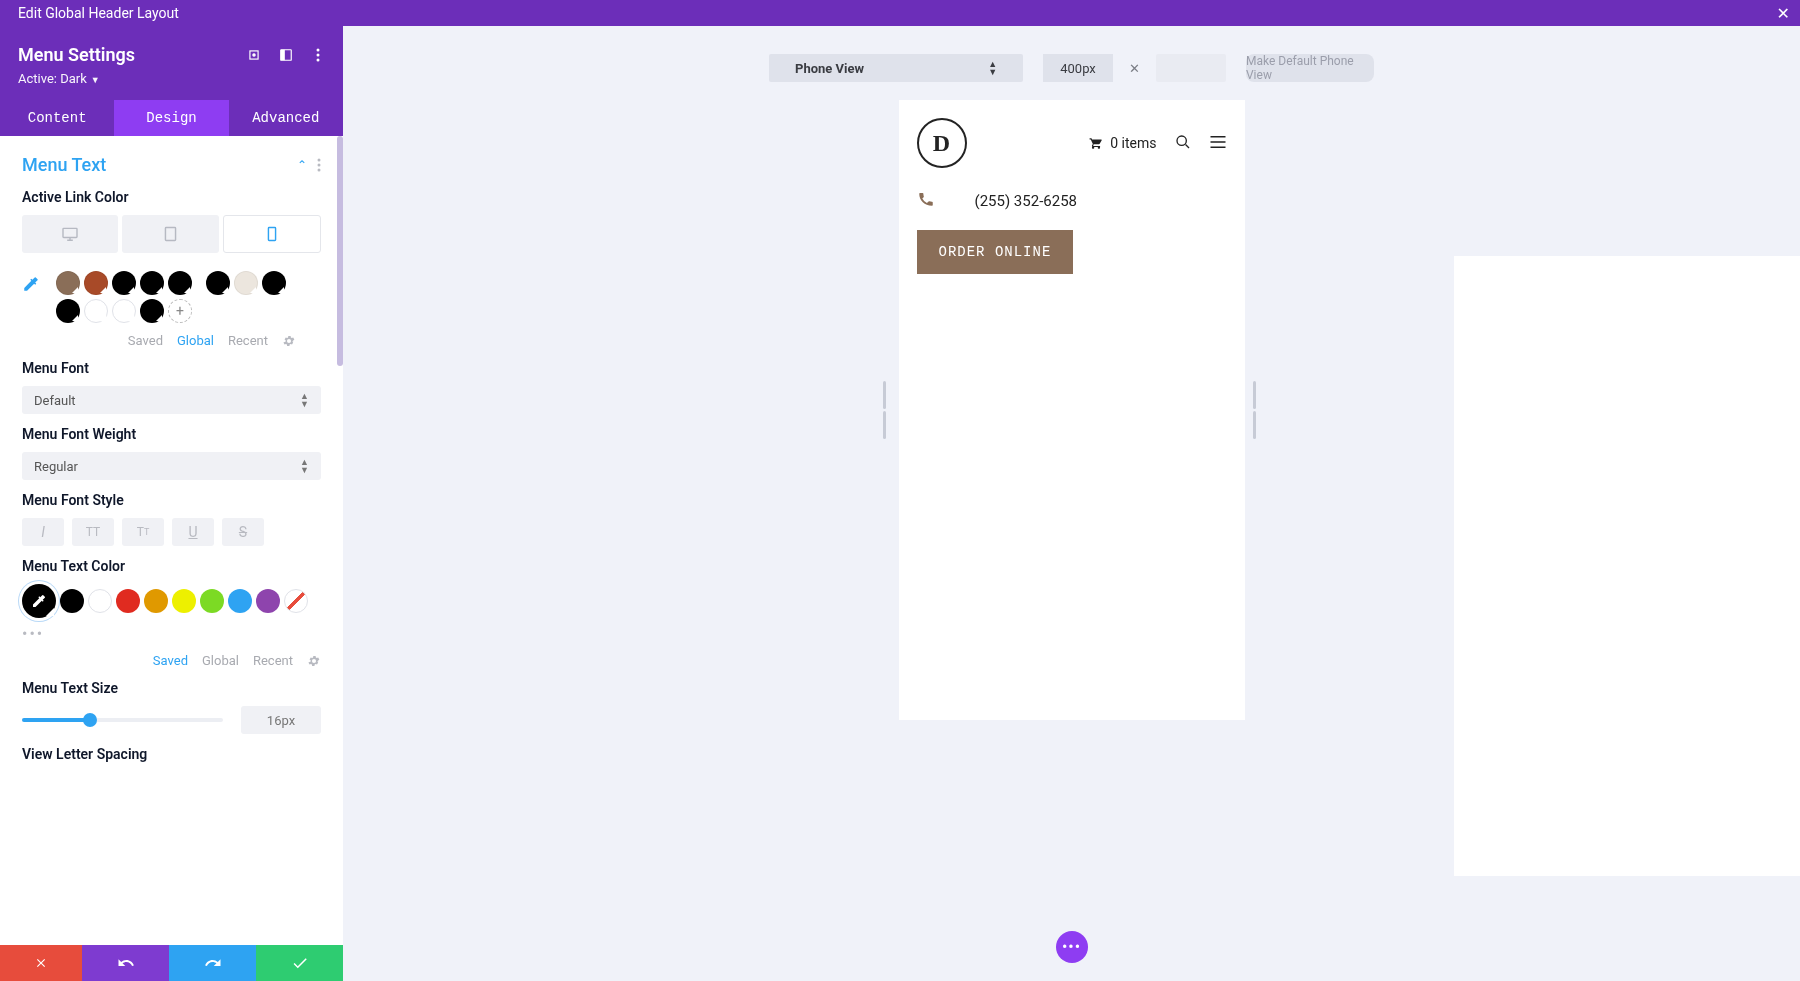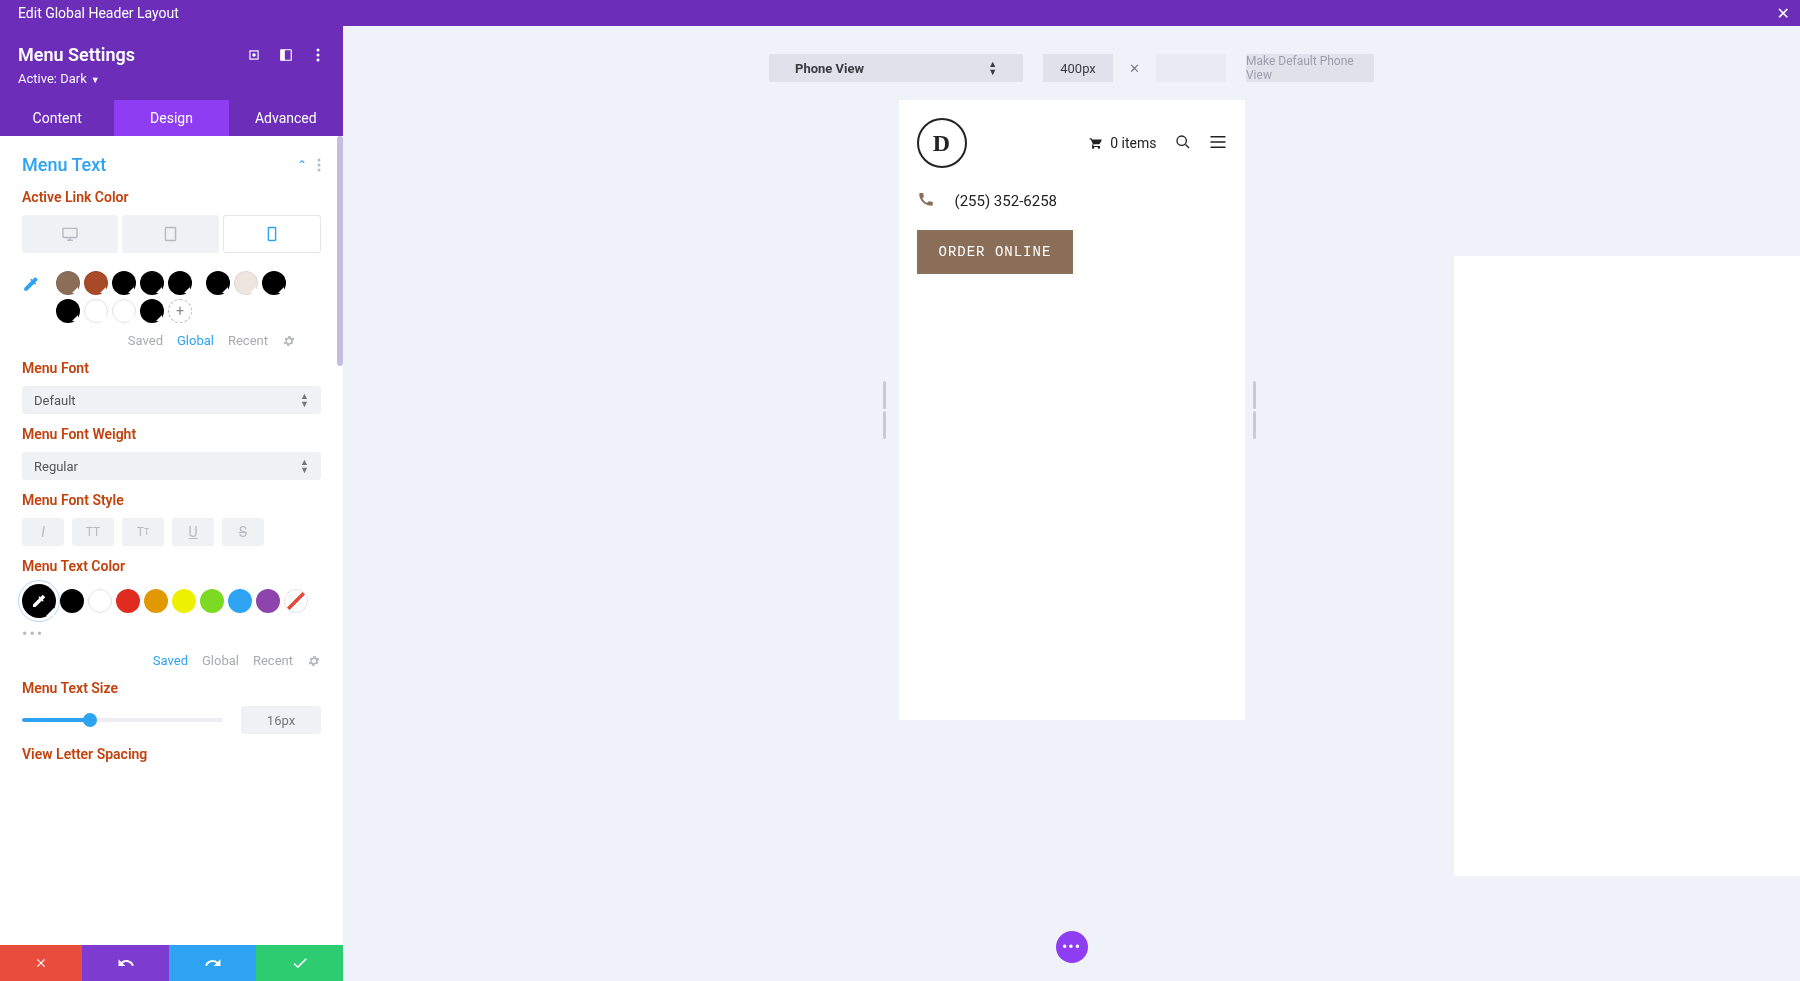--- a/index.html
+++ b/index.html
@@ -13,33 +13,33 @@
 .sidebar { width: 343px; background: #fff; display: flex; flex-direction: column; min-height: 0; }
 .sidebar-header { background: #6c2eb9; color: #fff; padding: 18px 18px 14px 18px; }
 .sidebar-header .title-row { display: flex; align-items: center; justify-content: space-between; }
 .sidebar-header h2 { font-size: 18px; font-weight: 600; }
 .sidebar-header .hdr-icons { display: flex; gap: 18px; align-items: center; }
 .sidebar-header .hdr-icon { width: 14px; height: 14px; display: inline-flex; align-items: center; justify-content: center; cursor: pointer; }
 .sidebar-header .preset { font-size: 13px; margin-top: 6px; opacity: 0.95; }
 .sidebar-header .preset .caret { font-size: 9px; margin-left: 4px; }
 
 .tabs { display: flex; background: #6c2eb9; }
-.tab { flex: 1; text-align: center; padding: 10px 16px; color: #fff; font-size: 14px; cursor: pointer; }
+.tab { flex: 1; text-align: center; padding: 10px 16px; color: #fff; font-size: 14px; cursor: pointer; font-family: Liberation Mono, monospace; }
 .tab.active { background: #8e3df2; }
 
 .panel-body { flex: 1; overflow: hidden; padding: 0; position: relative; }
 .panel-scroll { position: absolute; inset: 0; overflow-y: hidden; }
 .panel-scroll::after { content:""; position: absolute; top:0; right:0; width:6px; height:230px; background:#c6bce0; border-radius:3px; }
 
 .section { padding: 18px 22px 6px 22px; }
 .section-header { display:flex; align-items:center; justify-content:space-between; color:#2ea3f2; font-size:18px; font-weight:500; margin-bottom:14px; }
 .section-header .sh-right { display:flex; gap:10px; align-items:center; color:#2ea3f2; }
 .section-header .chev { font-size:12px; }
 
-.field-label { font-size: 14px; font-weight:600; color:#c2410c; margin: 12px 0 10px 0; }
+.field-label { font-size: 14px; font-weight:600; color:#0f172a; margin: 12px 0 10px 0; }
 
 .device-row { display:flex; gap:4px; }
 .device-btn { flex:1; height:38px; background:#f0f1f5; border-radius:3px; display:flex; align-items:center; justify-content:center; cursor:pointer; color:#b6b9c2; }
 .device-btn.active { background:#fff; border:1px solid #e4e6eb; color:#2ea3f2; }
 
 .color-row-wrap { display:flex; align-items:flex-start; gap:16px; margin-top:18px; }
 .eyedropper { color:#2ea3f2; margin-top:4px; }
 .swatch-grid { display:flex; flex-wrap:wrap; gap:4px; max-width: 240px; }
 .swatch { width:24px; height:24px; border-radius:50%; border:1px solid rgba(0,0,0,0.05); position:relative; cursor:pointer; }
 .swatch.dash { border:1px dashed #bbb; background:#fff; color:#888; display:flex; align-items:center; justify-content:center; font-size:14px; }
@@ -79,35 +79,35 @@
 .ba.save { background:#2ecc71; }
 
 .canvas { flex:1; position:relative; display:flex; flex-direction:column; }
 .canvas-toolbar { display:flex; gap:20px; align-items:center; justify-content:center; padding:28px 0 18px 0; }
 .dd { background:#dfe2eb; height:28px; border-radius:2px; display:flex; align-items:center; justify-content:space-between; padding:0 26px; font-size:13px; color:#3a3c42; cursor:pointer;font-weight:bold; }
 .dd.view { width:254px; }
 .dim-group { display:flex; align-items:center; gap:16px; }
 .dim-input { width:70px; height:28px; background:#dfe2eb; border:none; text-align:center; font-size:13px; color:#3a3c42; }
 .dim-x { color:#7a7d85; font-size:13px; }
 .dim-blank { width:70px; height:28px; background:#e9ebf2; border-radius:2px; }
-.make-default { width:128px; height:28px; background:#dfe2eb; color:#9b9eab; font-size:12px; border-radius:2px; display:flex; align-items:center; justify-content:center; cursor:pointer; }
+.make-default { width:128px; height:28px; background:#dfe2eb; color:#9b9eab; font-size:12px; border-radius:8px; display:flex; align-items:center; justify-content:center; cursor:pointer; }
 
 .preview-stage { flex:1; display:flex; align-items:flex-start; justify-content:center; padding:0 0 0 0; position:relative; }
 .phone-frame { width:346px; background:#fff; min-height:620px; position:relative; }
 .handle { position:absolute; top:310px; width:8px; display:flex; flex-direction:column; gap:2px; transform:translateY(-50%); }
 .handle.left { left:-16px; }
 .handle.right { right:-16px; }
 .handle span { width:3px; height:28px; background:#c7cbd6; border-radius:2px; display:inline-block; }
 
 .phone-header { display:flex; align-items:center; justify-content:space-between; padding:18px; }
 .logo-circle { width:50px; height:50px; border:2px solid #232323; border-radius:50%; display:flex; align-items:center; justify-content:center; font-weight:700; font-size:24px; font-family: Georgia, serif; color:#232323; }
 .phone-header-right { display:flex; align-items:center; gap:18px; color:#222; font-size:14px; }
 .phone-header-right .cart { display:flex; align-items:center; gap:6px; }
 
-.phone-row { display:flex; align-items:center; gap:20px; padding:4px 18px 14px 18px; font-family: "Courier New", monospace; font-size:15px; color:#222; }
+.phone-row { display:flex; align-items:center; gap:40px; padding:4px 18px 14px 18px; font-family: "Courier New", monospace; font-size:15px; color:#222; }
 .phone-icon { color:#8a6e58; }
 
 .order-btn { margin:4px 18px 0 18px; background:#8a6e58; color:#fff; font-family:"Courier New", monospace; font-size:14px; letter-spacing:1px; padding:14px 22px; display:inline-block; cursor:pointer; }
 
 .side-peek { position:absolute; top:156px; right:0; width:346px; height:620px; background:#fff; }
 
 .fab { position:absolute; bottom:18px; left:50%; transform:translateX(-50%); width:32px; height:32px; background:#8e3df2; border-radius:50%; display:flex; align-items:center; justify-content:center; color:#fff; cursor:pointer; }
 .fab span { font-size:16px; letter-spacing:1px; line-height:0; }
 </style>
 </head>

